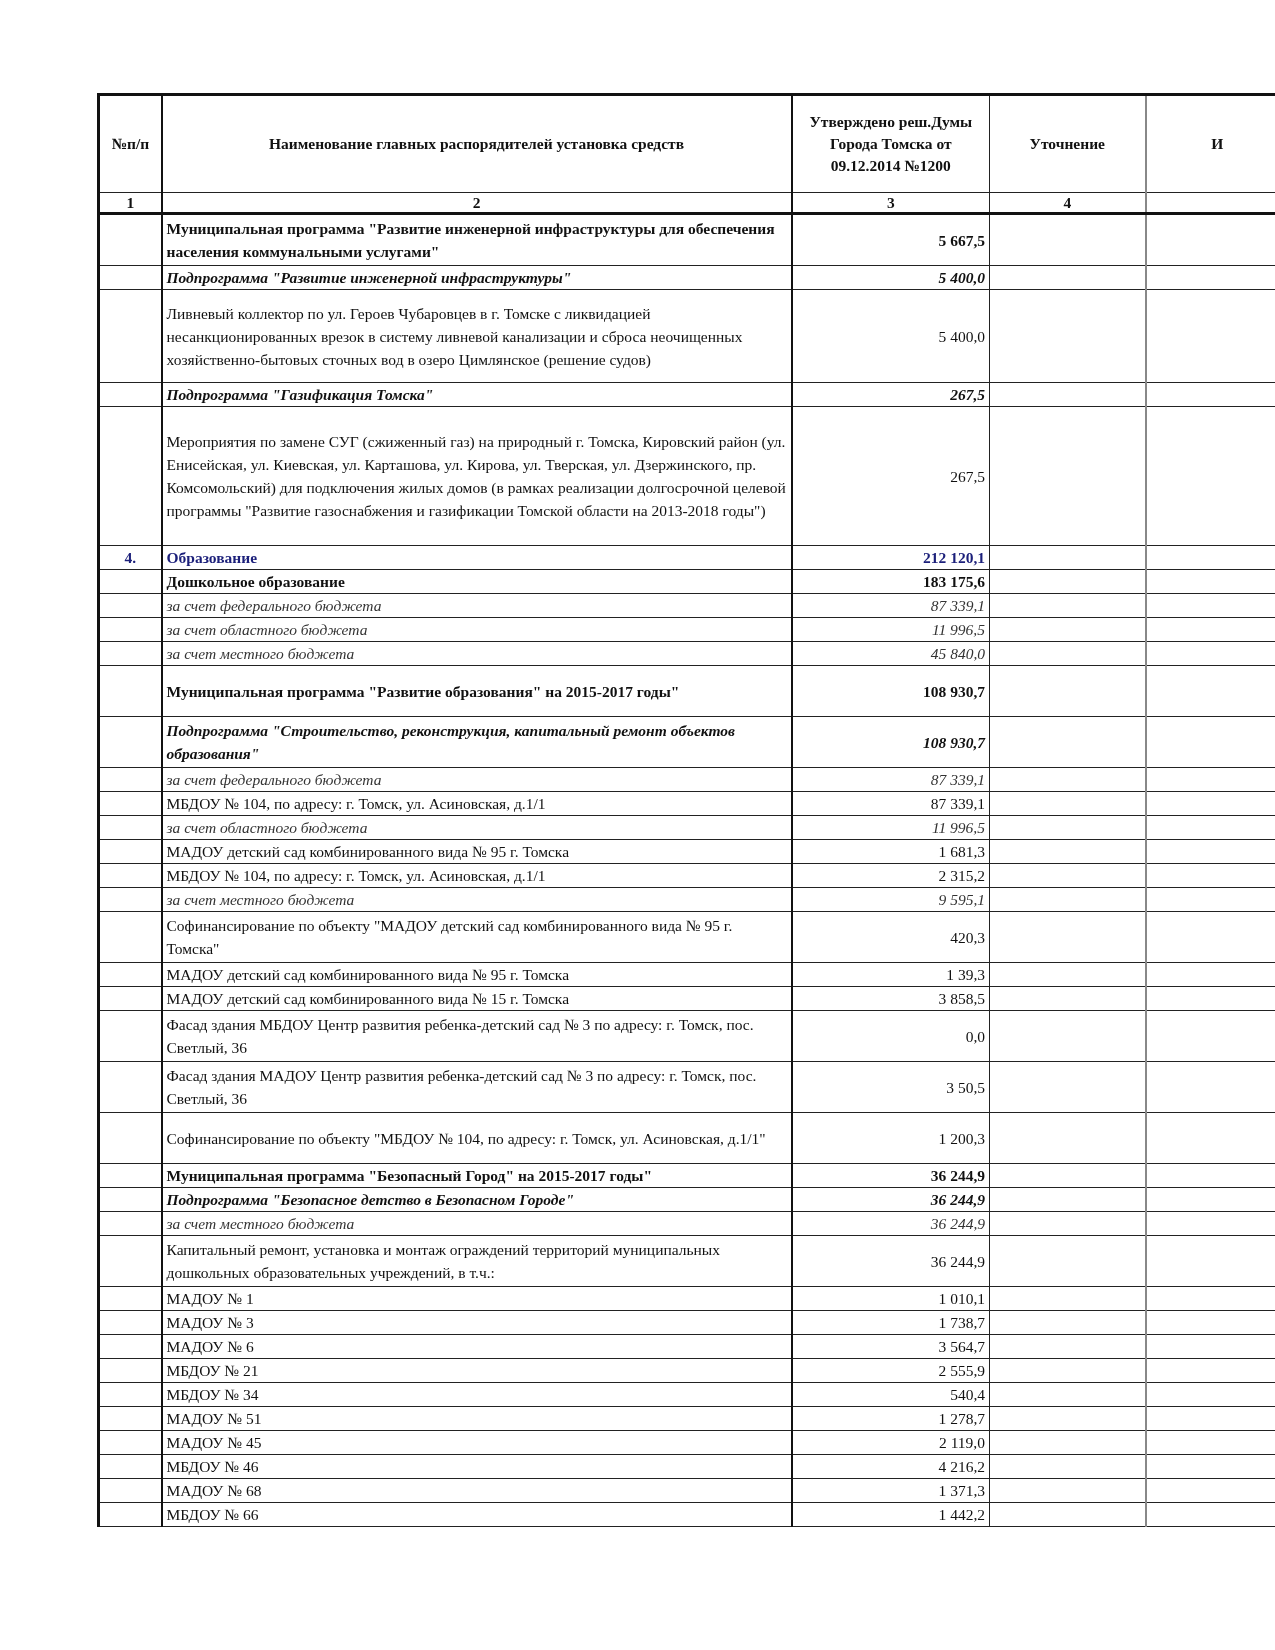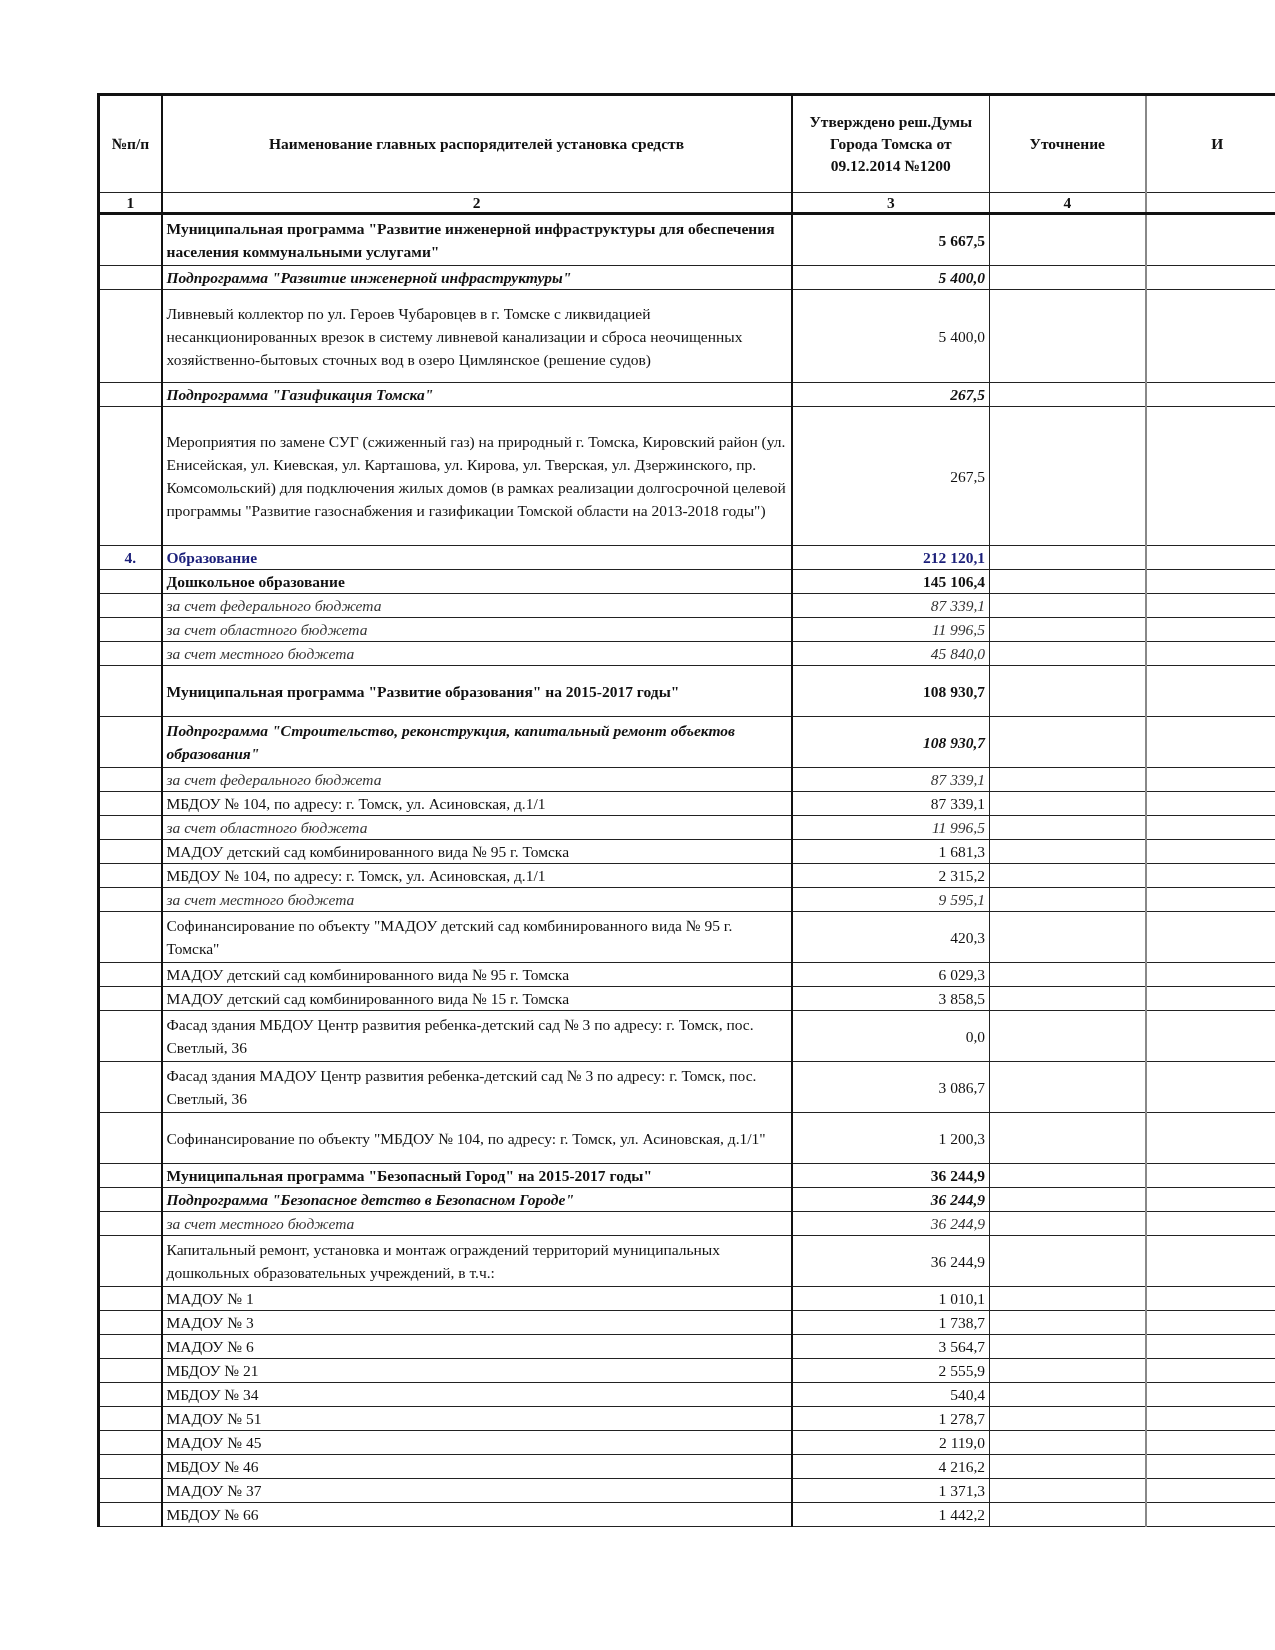--- a/index.html
+++ b/index.html
@@ -94,21 +94,21 @@
       <tr class="section r">
         <td class="idx">4.</td>
         <td>Образование</td>
         <td class="num">212 120,1</td>
         <td></td>
         <td></td>
       </tr>
       <tr class="bold r">
         <td class="idx"></td>
         <td>Дошкольное образование</td>
-        <td class="num">145 106,4</td>
+        <td class="num">183 175,6</td>
         <td></td>
         <td></td>
       </tr>
       <tr class="it r">
         <td class="idx"></td>
         <td>за счет федерального бюджета</td>
         <td class="num">87 339,1</td>
         <td></td>
         <td></td>
       </tr>
@@ -185,42 +185,42 @@
       <tr class="plain tall2">
         <td class="idx"></td>
         <td>Софинансирование по объекту "МАДОУ детский сад комбинированного вида № 95 г. Томска"</td>
         <td class="num">420,3</td>
         <td></td>
         <td></td>
       </tr>
       <tr class="plain r">
         <td class="idx"></td>
         <td>МАДОУ детский сад комбинированного вида № 95 г. Томска</td>
-        <td class="num">6 029,3</td>
+        <td class="num">1 39,3</td>
         <td></td>
         <td></td>
       </tr>
       <tr class="plain r">
         <td class="idx"></td>
         <td>МАДОУ детский сад комбинированного вида № 15 г. Томска</td>
         <td class="num">3 858,5</td>
         <td></td>
         <td></td>
       </tr>
       <tr class="plain tall2">
         <td class="idx"></td>
         <td>Фасад здания МБДОУ Центр развития ребенка-детский сад № 3 по адресу: г. Томск, пос. Светлый, 36</td>
         <td class="num">0,0</td>
         <td></td>
         <td></td>
       </tr>
       <tr class="plain tall2">
         <td class="idx"></td>
         <td>Фасад здания МАДОУ Центр развития ребенка-детский сад № 3 по адресу: г. Томск, пос. Светлый, 36</td>
-        <td class="num">3 086,7</td>
+        <td class="num">3 50,5</td>
         <td></td>
         <td></td>
       </tr>
       <tr class="plain tall2">
         <td class="idx"></td>
         <td>Софинансирование по объекту "МБДОУ № 104, по адресу: г. Томск, ул. Асиновская, д.1/1"</td>
         <td class="num">1 200,3</td>
         <td></td>
         <td></td>
       </tr>
@@ -303,21 +303,21 @@
       </tr>
       <tr class="plain r">
         <td class="idx"></td>
         <td>МБДОУ № 46</td>
         <td class="num">4 216,2</td>
         <td></td>
         <td></td>
       </tr>
       <tr class="plain r">
         <td class="idx"></td>
-        <td>МАДОУ № 37</td>
+        <td>МАДОУ № 68</td>
         <td class="num">1 371,3</td>
         <td></td>
         <td></td>
       </tr>
       <tr class="plain r">
         <td class="idx"></td>
         <td>МБДОУ № 66</td>
         <td class="num">1 442,2</td>
         <td></td>
         <td></td>

